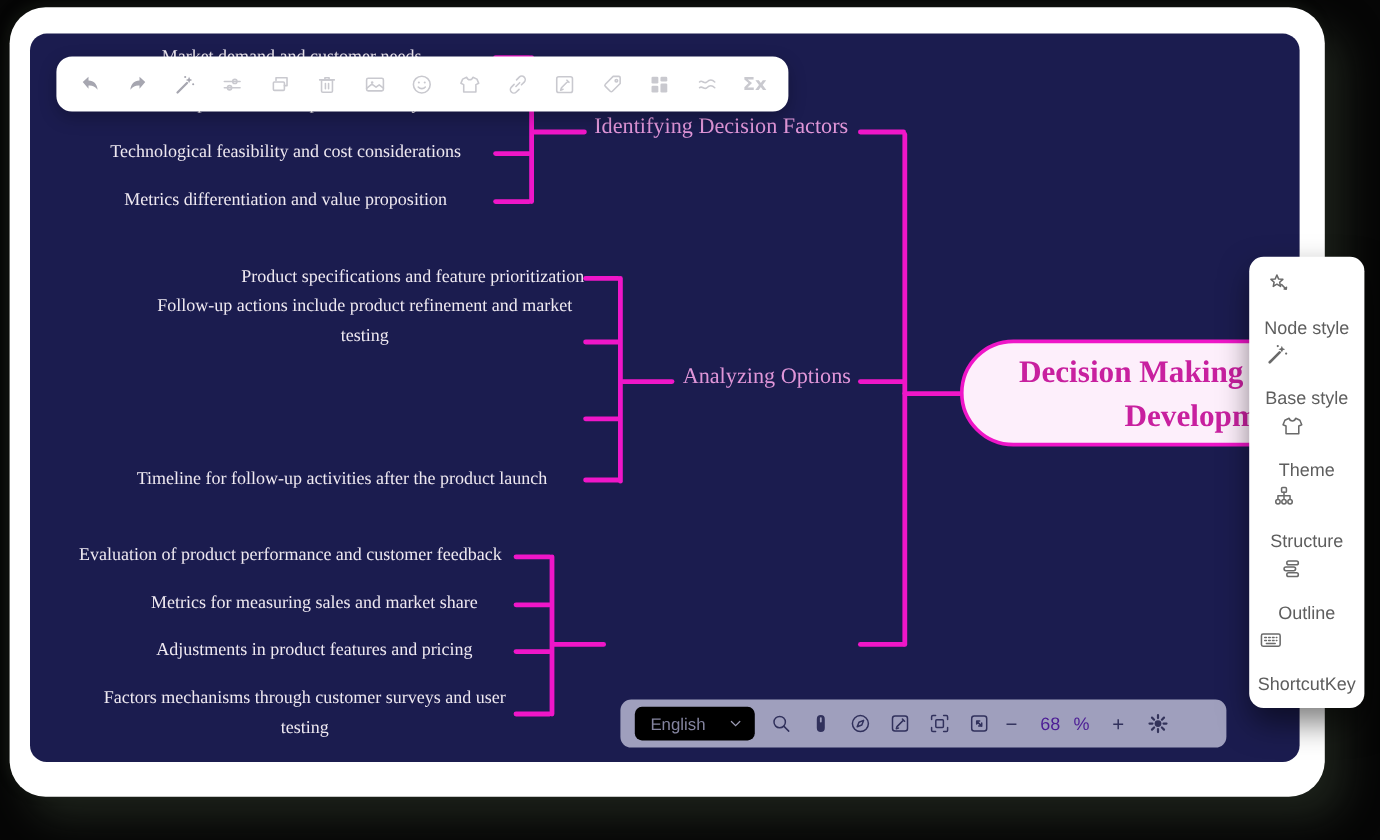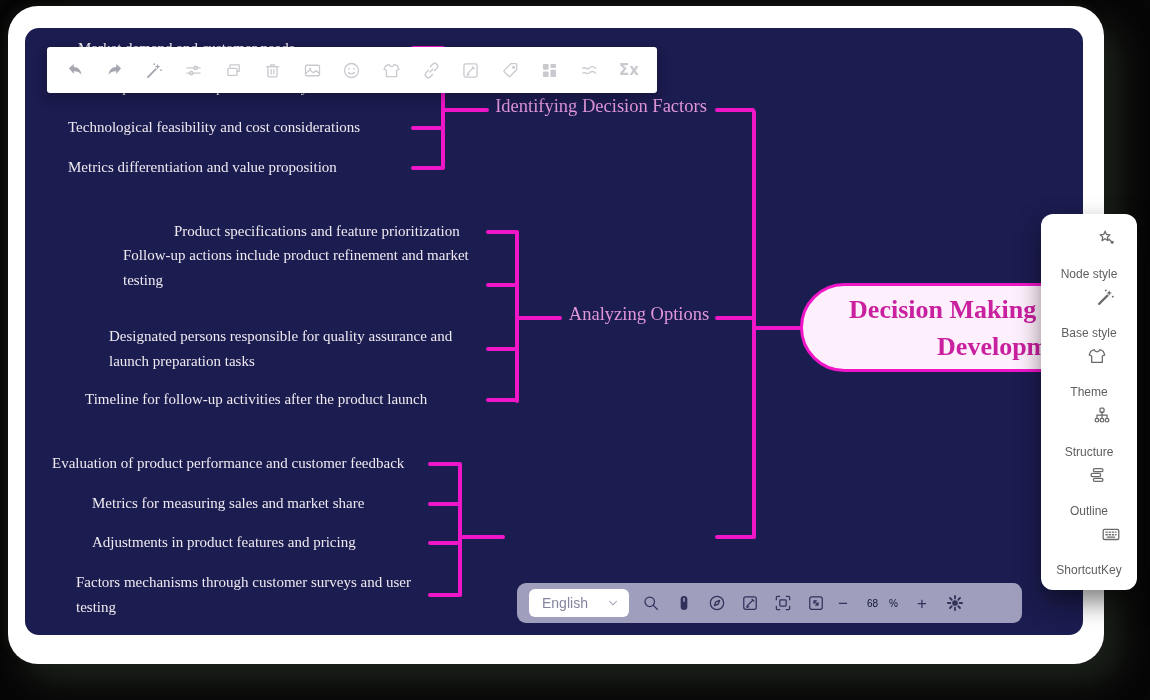--- a/index.html
+++ b/index.html
@@ -18,52 +18,52 @@
   .root-node { position:absolute; left:775px; top:255px; width:420px; height:89px;
                background:#fdeffb; border:3.5px solid #ef16c8; border-radius:45px;
                display:flex; align-items:center; justify-content:center; text-align:center;
                font-family:"Liberation Serif","DejaVu Serif",serif; font-weight:bold;
                font-size:26px; line-height:37px; color:#c8209f; padding:0 24px; z-index:3; }
 
   .branch-label { position:absolute; font-family:"Liberation Serif","DejaVu Serif",serif;
                   font-size:18.5px; color:#e096d8; white-space:nowrap; text-align:center; z-index:2; }
 
   .child { position:absolute; font-family:"Liberation Serif","DejaVu Serif",serif;
-           font-size:15px; line-height:25px; color:#efe9f1; text-align:left; z-index:2; }
+           font-size:15px; line-height:25px; color:#efe9f1; text-align:center; z-index:2; }
 
   .tb-top { position:absolute; left:22px; top:19px; width:610px; height:46px;
-            background:#ffffff; border-radius:3px; box-shadow:0 5px 14px rgba(0,0,0,.25);
+            background:#ffffff; border-radius:13px; box-shadow:0 5px 14px rgba(0,0,0,.25);
             display:flex; align-items:center; justify-content:space-between;
             padding:0 16px; z-index:5; }
   .ico { width:24px; height:24px; color:#c9c9cf; display:flex; align-items:center; justify-content:center; cursor:pointer; }
   .ico.strong { color:#a6a6b0; }
   .ico svg { width:21px; height:21px; stroke:currentColor; fill:none; stroke-width:1.5;
              stroke-linecap:round; stroke-linejoin:round; }
   .sum-glyph { font-size:15px; font-weight:bold; font-family:"DejaVu Sans",sans-serif; }
 
   .tb-bottom { position:absolute; left:492px; top:555px; width:505px; height:40px;
                background:#9f9fbd; border-radius:9px; display:flex; align-items:center;
                padding:0 12px; gap:11px; color:#31315c; z-index:5; }
   .bico { width:22px; height:22px; color:#31315c; display:flex; align-items:center; justify-content:center; cursor:pointer; flex:0 0 auto; }
   .bico svg { width:20px; height:20px; stroke:currentColor; fill:none; stroke-width:1.5;
               stroke-linecap:round; stroke-linejoin:round; }
-  .lang-pill { width:100px; height:28px; background:#ffffff; border-radius:6px; flex:0 0 auto;
+  .lang-pill { width:100px; height:28px; background:#000000; border-radius:6px; flex:0 0 auto;
                display:flex; align-items:center; justify-content:space-between;
                padding:0 9px 0 13px; color:#84849f; font-size:14px; cursor:pointer; }
   .lang-pill svg { width:14px; height:14px; stroke:#9a9ab2; fill:none; stroke-width:1.8; stroke-linecap:round; }
-  .zoom-txt { font-size:10px; color:#0f172a; flex:0 0 auto; }
+  .zoom-txt { font-size:15px; color:#4c1d95; flex:0 0 auto; }
   .glyph-btn { font-size:17px; color:#31315c; cursor:pointer; flex:0 0 auto; line-height:1; }
 
   .panel { position:absolute; left:1041px; top:214px; width:96px; height:376px;
            background:#ffffff; border-radius:12px;
            box-shadow:2px 12px 26px rgba(0,0,0,.5);
            display:flex; flex-direction:column; align-items:center; justify-content:space-evenly;
            padding:8px 0; z-index:10; }
-  .p-item { display:flex; flex-direction:column; align-items:flex-end; gap:18px;
-            color:#5e5e5e; font-size:12px; cursor:pointer; }
+  .p-item { display:flex; flex-direction:column; align-items:flex-start; gap:18px;
+            color:#5e5e5e; font-size:15px; cursor:pointer; }
   .pi { width:22px; height:22px; color:#6a6a6a; }
   .pi svg { width:22px; height:22px; stroke:currentColor; fill:none; stroke-width:1.4;
             stroke-linecap:round; stroke-linejoin:round; }
 </style>
 </head>
 <body>
 
 <div class="window"></div>
 
 <div class="canvas">
@@ -98,21 +98,20 @@
   <div class="branch-label" style="left:460px;top:68px;width:232px">Identifying Decision Factors</div>
   <div class="branch-label" style="left:538px;top:276px;width:152px">Analyzing Options</div>
 
   <div class="child" style="right:675px;top:8px;width:330px">Market demand and customer needs</div>
   <div class="child" style="right:650px;top:47px;width:340px">Competitive landscape and industry trends</div>
   <div class="child" style="right:675px;top:87px;width:340px">Technological feasibility and cost considerations</div>
   <div class="child" style="right:675px;top:127px;width:340px">Metrics differentiation and value proposition</div>
 
   <div class="child" style="right:569px;top:191px;width:340px">Product specifications and feature prioritization</div>
   <div class="child" style="right:598px;top:215px;width:362px">Follow-up actions include product refinement and market testing</div>
-  <div class="child" style="right:598px;top:296px;width:376px">Designated persons responsible for quality assurance and launch preparation tasks</div>
   <div class="child" style="right:598px;top:359px;width:400px">Timeline for follow-up activities after the product launch</div>
 
   <div class="child" style="right:651px;top:423px;width:380px">Evaluation of product performance and customer feedback</div>
   <div class="child" style="right:651px;top:463px;width:340px">Metrics for measuring sales and market share</div>
   <div class="child" style="right:651px;top:502px;width:340px">Adjustments in product features and pricing</div>
   <div class="child" style="right:651px;top:542px;width:356px">Factors mechanisms through customer surveys and user testing</div>
 
   <div class="root-node">
     <span>Decision Making for Product Development</span>
   </div>

